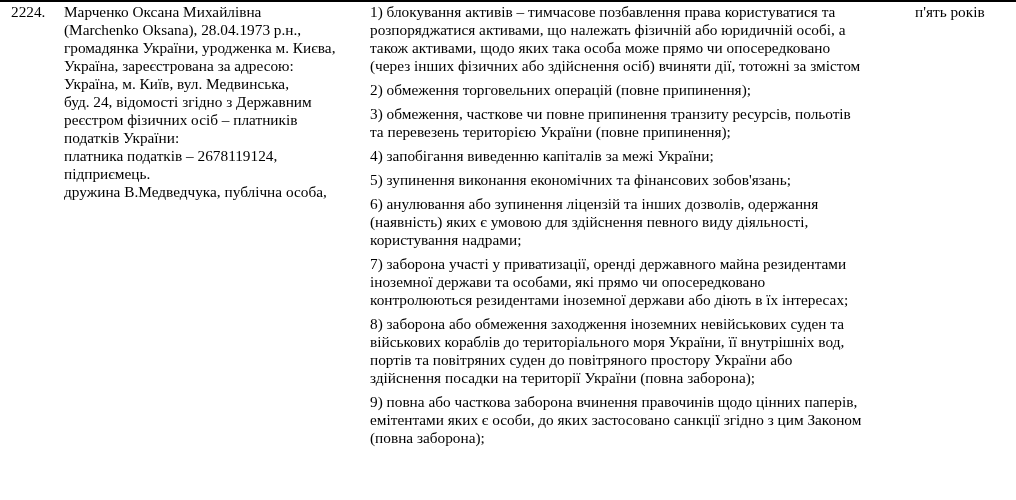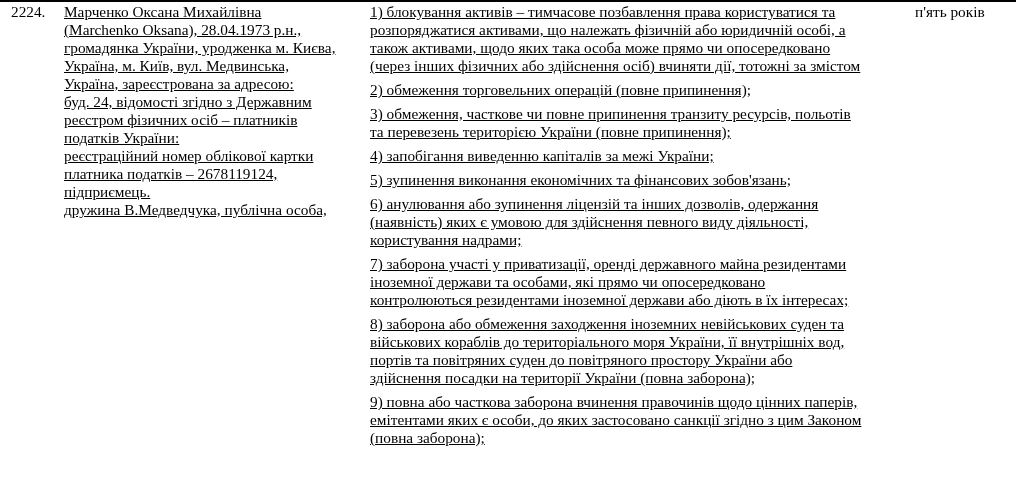--- a/index.html
+++ b/index.html
@@ -4,43 +4,42 @@
   <style>
     html, body { margin: 0; padding: 0; background: #ffffff; }
     body {
       width: 1016px; height: 500px; overflow: hidden; position: relative;
       font-family: "Liberation Serif", "DejaVu Serif", serif;
       font-size: 15.3px; color: #000;
     }
     .top-rule { position: absolute; left: 0; top: 0; width: 1016px; height: 2px; background: #000; }
     .col-num { position: absolute; left: 11px; top: 3px; line-height: 18px; text-align: right; }
     .col-person { position: absolute; left: 64px; top: 3px; width: 300px; line-height: 18px; }
-    .col-person div { white-space: nowrap; text-decoration: underline; }
-    .col-measures { position: absolute; left: 370px; top: 3px; width: 530px; text-decoration: underline; }
+    .col-person div { white-space: nowrap; }
+    .col-measures { position: absolute; left: 370px; top: 3px; width: 530px; }
     .measure { line-height: 18px; margin-bottom: 6px; }
     .measure div { white-space: nowrap; }
     .col-term { position: absolute; left: 915px; top: 3px; line-height: 18px; white-space: nowrap; }
   </style>
 </head>
 <body>
 
 <div class="top-rule"></div>
 
 <div class="col-num">2224.</div>
 
 <div class="col-person">
   <div>Марченко Оксана Михайлівна</div>
   <div>(Marchenko Oksana), 28.04.1973 р.н.,</div>
   <div>громадянка України, уродженка м. Києва,</div>
+  <div>Україна, зареєстрована за адресою:</div>
   <div>Україна, м. Київ, вул. Медвинська,</div>
-  <div>Україна, зареєстрована за адресою:</div>
   <div>буд. 24, відомості згідно з Державним</div>
   <div>реєстром фізичних осіб – платників</div>
   <div>податків України:</div>
-  <div>реєстраційний номер облікової картки</div>
   <div>платника податків – 2678119124,</div>
   <div>підприємець.</div>
   <div>дружина В.Медведчука, публічна особа,</div>
 </div>
 
 <div class="col-measures">
   <div class="measure">
     <div>1) блокування активів – тимчасове позбавлення права користуватися та</div>
     <div>розпоряджатися активами, що належать фізичній або юридичній особі, а</div>
     <div>також активами, щодо яких така особа може прямо чи опосередковано</div>

